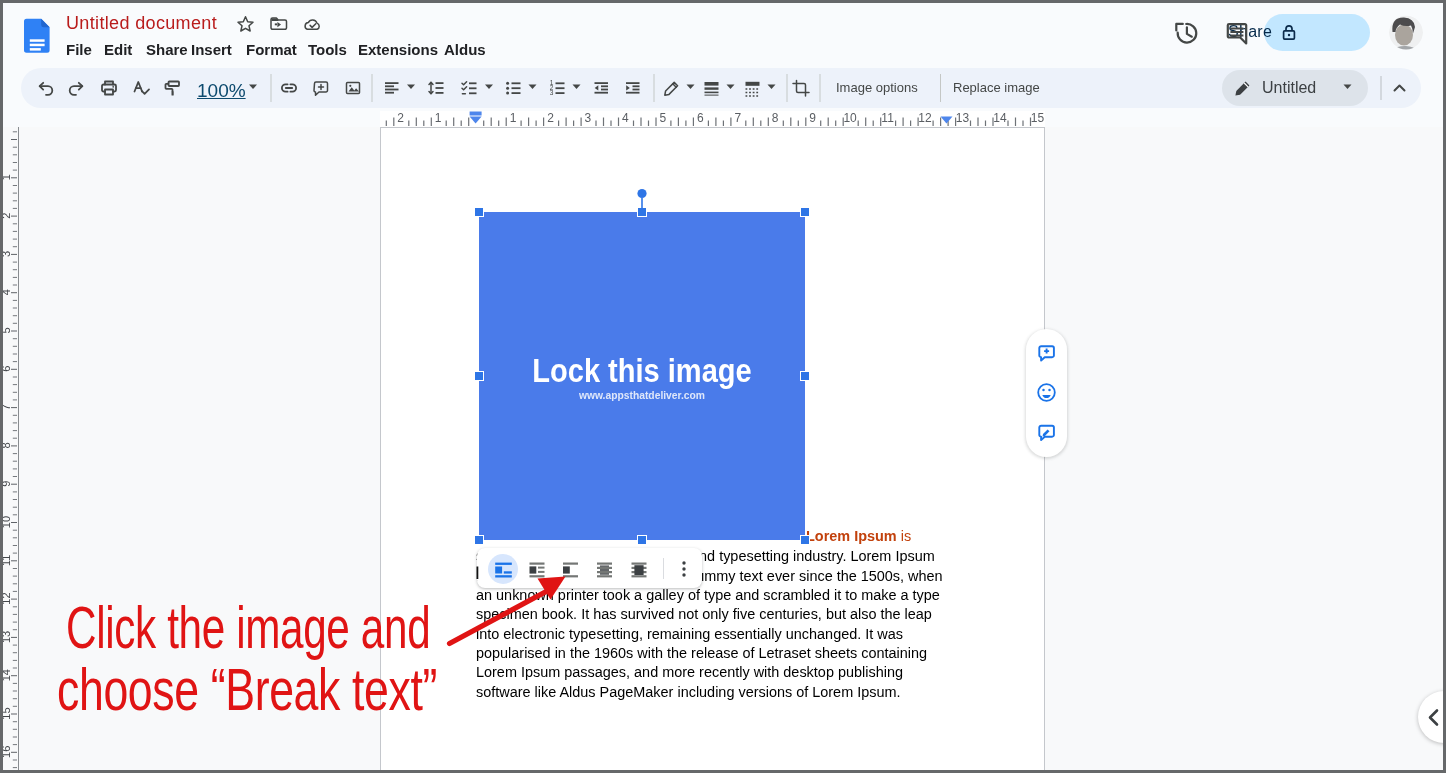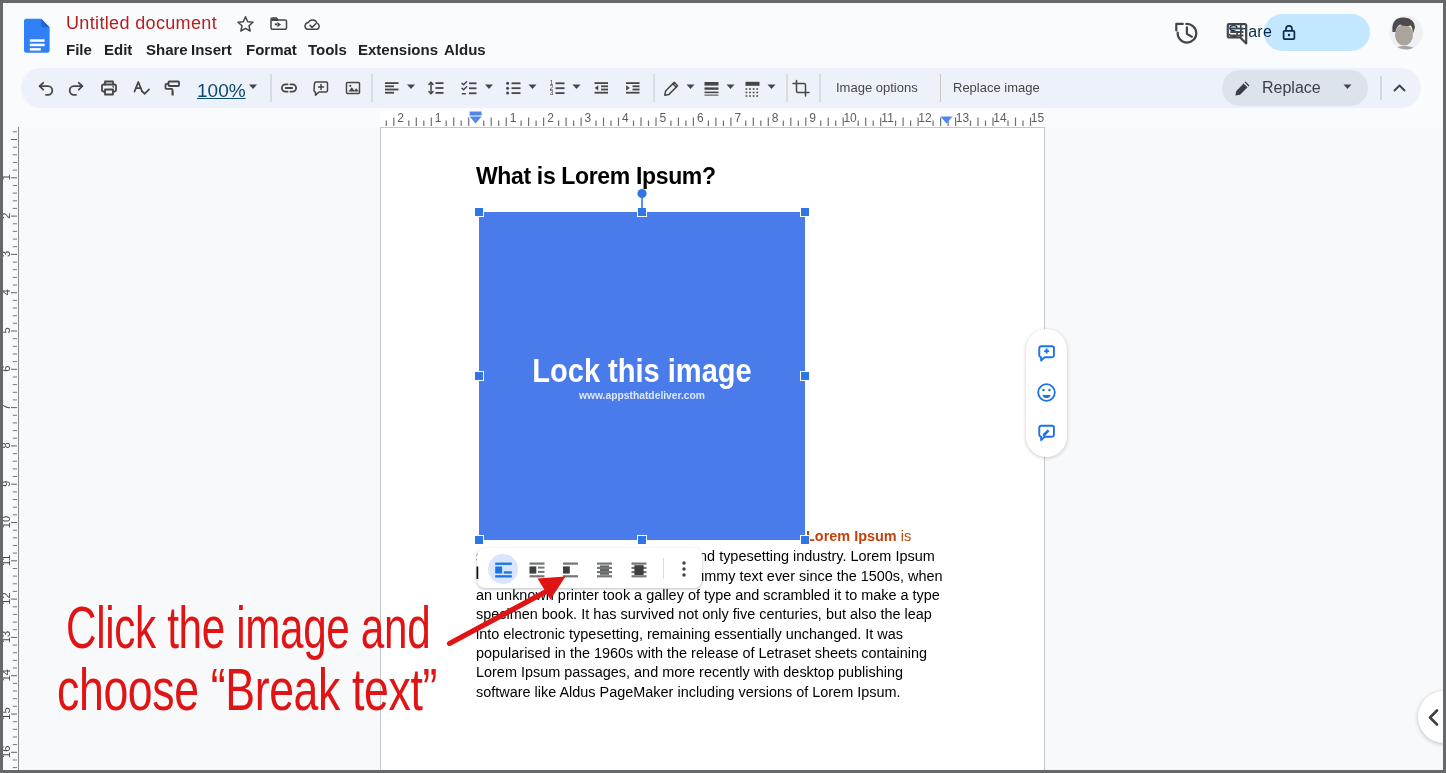--- a/index.html
+++ b/index.html
@@ -241,22 +241,21 @@
   <div class="abs" id="share"></div>
   <div class="abs" id="sharetxt">Share</div>
   <div class="abs" id="pill"></div>
   <div class="abs" id="zoomtxt">100%</div>
   <div class="abs tbtext" style="left:836px;">Image options</div>
   <div class="abs tbtext" style="left:953px;">Replace image</div>
   <svg class="abs" style="left:940px;top:74px" width="2" height="28">
       <rect width="1" height="28" fill="#c4c7c5"></rect>
     </svg>
   <div class="abs" id="editing"></div>
-  <div class="abs" style="left:1262px;top:79px;font-size:16px;color:#3c4043;">Replace</div>
-  <div class="abs" id="heading">What is Lorem Ipsum?</div>
+  <div class="abs" style="left:1262px;top:79px;font-size:16px;color:#3c4043;">Untitled</div>
   <div class="abs" id="img"></div>
   <div class="abs" id="locktxt">Lock this image</div>
   <div class="abs" id="weburl">www.appsthatdeliver.com</div>
   <div class="abs" id="line1"><b>Lorem Ipsum</b> is</div>
   <div class="abs" id="bodytext">simply dummy text of the printing and typesetting industry. Lorem Ipsum<br>has been the industry's standard dummy text ever since the 1500s, when<br>an unknown printer took a galley of type and scrambled it to make a type<br>specimen book. It has survived not only five centuries, but also the leap<br>into electronic typesetting, remaining essentially unchanged. It was<br>popularised in the 1960s with the release of Letraset sheets containing<br>Lorem Ipsum passages, and more recently with desktop publishing<br>software like Aldus PageMaker including versions of Lorem Ipsum.</div>
   <div class="abs" id="wraptb"></div>
   <div class="abs" id="selcirc"></div>
   <div class="abs red1">Click the image and</div>
   <div class="abs red2">choose “Break text”</div>
   <div class="abs" id="sidepill"></div>

